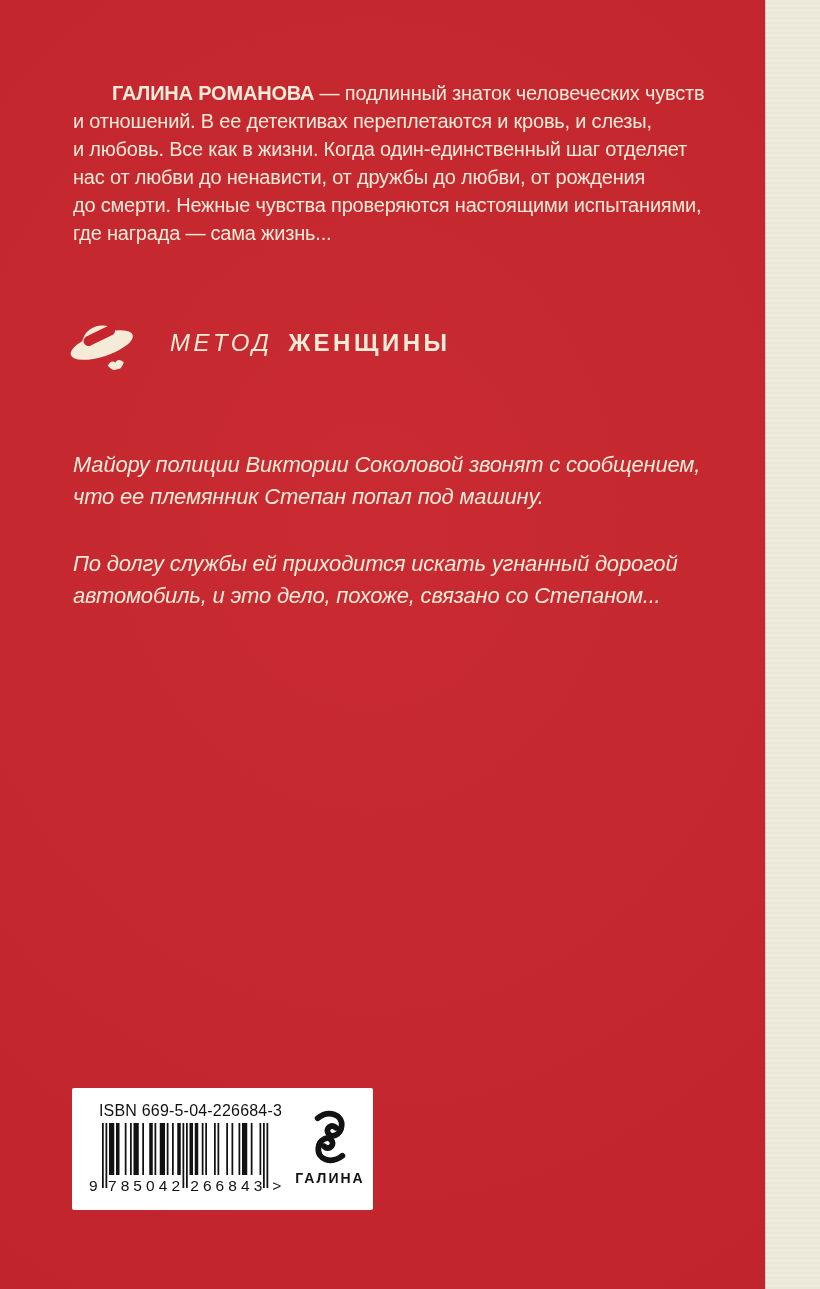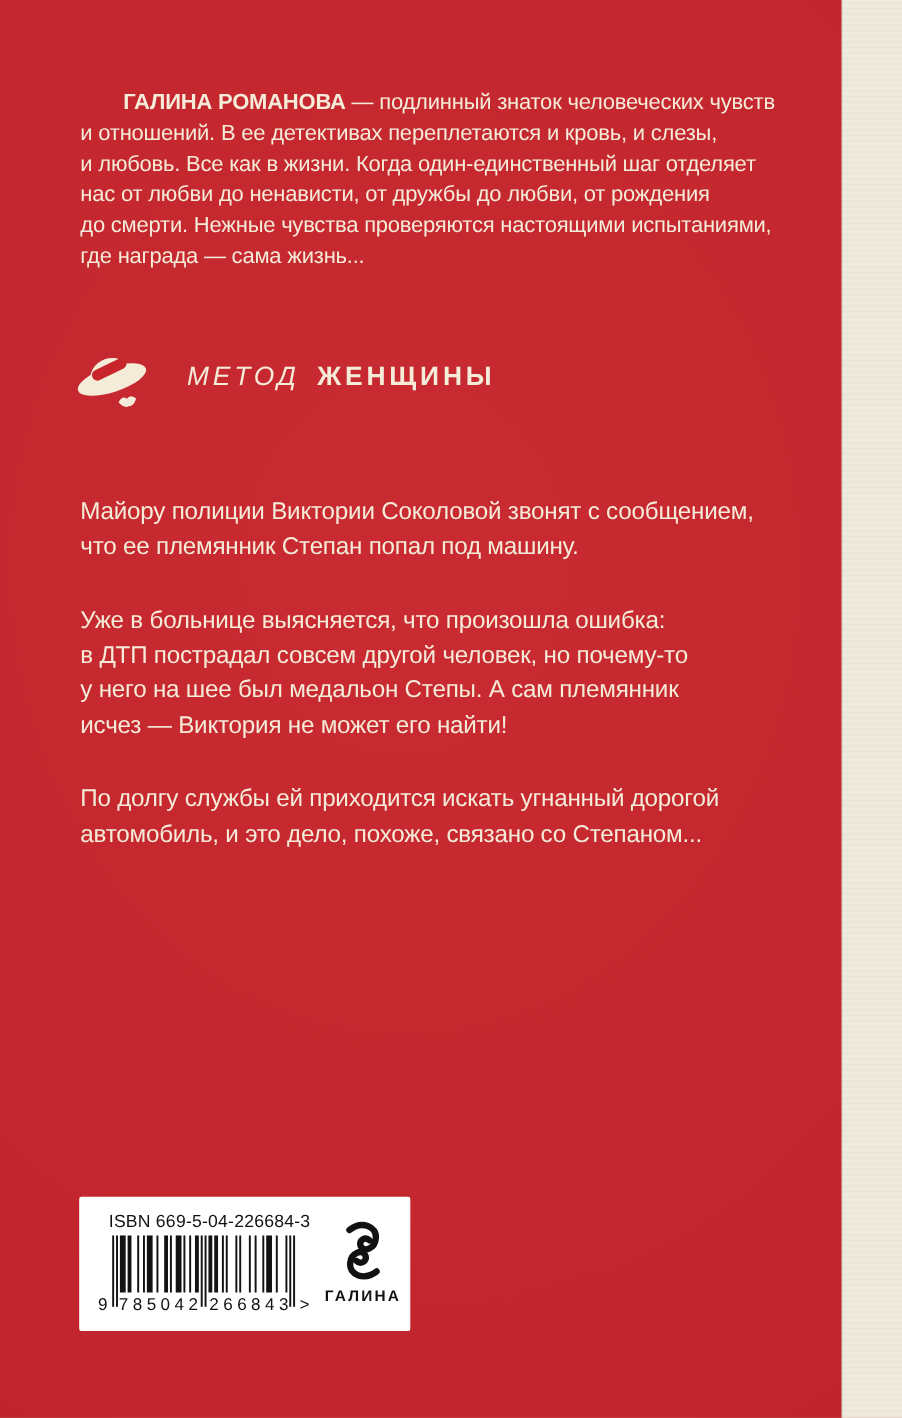--- a/index.html
+++ b/index.html
@@ -41,20 +41,21 @@
     display:flex;align-items:baseline;
     padding-top:6px;
   }
   .series-title .w1{font-style:italic;font-weight:400;}
   .series-title .w2{font-weight:700;margin-left:16px;}
   .synopsis{
     position:absolute;left:73px;top:449px;width:685px;
     color:var(--cream);
     font-size:22px;line-height:31.5px;
     letter-spacing:-0.2px;
+    font-style:italic;
   }
   .synopsis p{white-space:pre-line;margin-bottom:36px;}
   .barcode-panel{
     position:absolute;left:72px;top:1088px;width:301px;height:122px;
     background:#fff;border-radius:2px;
   }
   .bc-left{position:absolute;left:16px;top:14px;width:205px;}
   .isbn{
     color:var(--ink);
     font-size:16px;letter-spacing:0.2px;
@@ -99,24 +100,20 @@
     </svg>
     <div class="series-title">
       <span class="w1">МЕТОД</span>
       <span class="w2">ЖЕНЩИНЫ</span>
     </div>
   </div>
 
   <div class="synopsis">
     <p>Майору полиции Виктории Соколовой звонят с сообщением,
 что ее племянник Степан попал под машину.</p>
-    <p>Уже в больнице выясняется, что произошла ошибка:
-в ДТП пострадал совсем другой человек, но почему-то
-у него на шее был медальон Степы. А сам племянник
-исчез — Виктория не может его найти!</p>
     <p>По долгу службы ей приходится искать угнанный дорогой
 автомобиль, и это дело, похоже, связано со Степаном...</p>
   </div>
 
   <div class="barcode-panel">
     <div class="bc-left">
       <div class="isbn">ISBN 669-5-04-226684-3</div>
       <svg id="barcode-svg" class="bc-svg" width="205" height="70" viewBox="0 0 205 70" aria-hidden="true">
           <rect x="14.00" y="0" width="1.75" height="65" fill="#121212"></rect>
           <rect x="17.50" y="0" width="1.75" height="65" fill="#121212"></rect>

